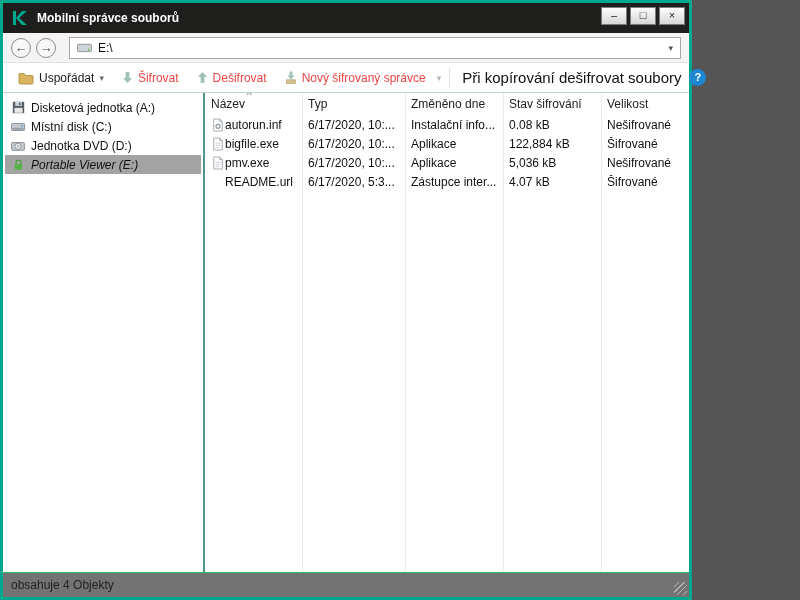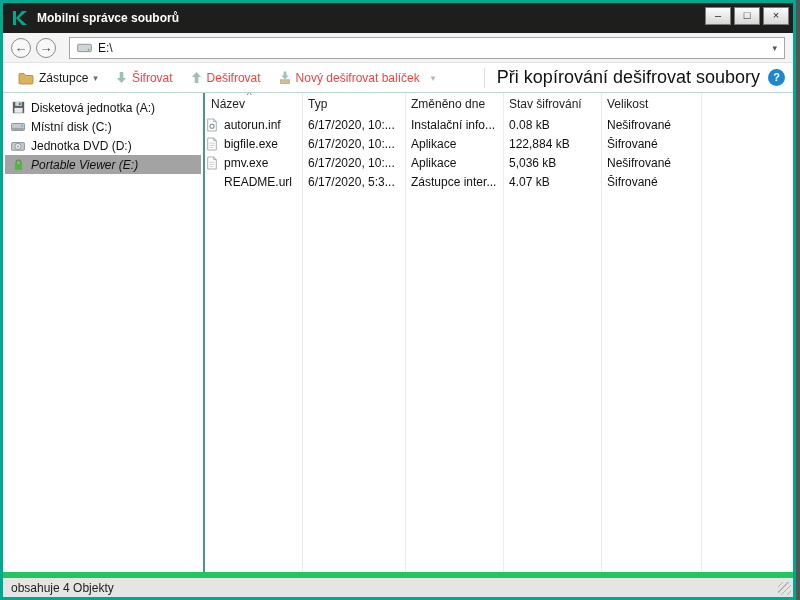--- a/index.html
+++ b/index.html
@@ -1,18 +1,18 @@
 <!DOCTYPE html>
 <html><head>
 <meta charset="utf-8">
 <style>
   * { box-sizing: border-box; }
   body { margin:0; font-family:"Liberation Sans", sans-serif; background:#555; }
   .window {
-    width:796px; height:600px; border:3px solid #00a88e; background:#fff;
+    width:692px; height:600px; border:3px solid #00a88e; background:#fff;
     display:flex; flex-direction:column; position:relative;
   }
   
   .titlebar { flex:0 0 30px; background:#1e1e1c; display:flex; align-items:center; padding:0 4px 0 8px; }
   .logo { width:18px; height:18px; margin-right:8px; flex:0 0 auto; }
   .title { color:#fff; font-size:12px; font-weight:bold; flex:1; white-space:nowrap; }
   .win-buttons { display:flex; gap:3px; align-self:flex-start; padding-top:4px; }
   .win-btn {
     width:26px; height:18px; background:linear-gradient(#fcfcfc,#d7d7d7);
     border:1px solid #7b7b7b; font-size:11px; line-height:15px; text-align:center; color:#222;
@@ -25,41 +25,41 @@
   .addr-caret { margin-left:auto; color:#555; font-size:9px; }
   
   .toolbar { flex:0 0 30px; background:#fff; display:flex; align-items:center; padding:0 8px; gap:4px; font-size:12px; border-bottom:1px solid #bcd6cf; }
   .tb-item { display:flex; align-items:center; gap:5px; padding:0 7px; height:24px; white-space:nowrap; }
   .tb-item .lbl { color:#1a1a1a; }
   .tb-item.disabled .lbl { color:#ef4444; }
   .tb-caret { font-size:9px; color:#6a6a6a; }
   .tb-caret.dim { color:#b5b5b5; }
   .tb-sep { width:1px; height:20px; background:#e0e0e0; margin:0 4px; }
   .tb-right { margin-left:auto; display:flex; align-items:center; gap:8px; }
-  .copy-note { font-size:18px; color:#111; white-space:nowrap; }
+  .copy-note { font-size:15px; color:#111; white-space:nowrap; }
   .help-btn { width:17px; height:17px; border-radius:50%; background:#1e87d4; color:#fff; font-weight:bold; font-size:11px; line-height:17px; text-align:center; }
   
   .content { flex:1; display:flex; min-height:0; }
   .sidebar { flex:0 0 200px; padding-top:5px; overflow:hidden; }
   .side-item { height:19px; display:flex; align-items:center; gap:6px; padding:0 4px 0 6px; font-size:12px; color:#111; margin:0 2px; white-space:nowrap;text-align:center; }
   .side-item.selected { background:#a3a3a3;font-style:italic; }
   .side-item .ic { flex:0 0 14px; display:flex; justify-content:center; }
   .pane-sep { flex:0 0 2px; background:#4f9488; }
   .filelist { flex:1; position:relative; overflow:hidden; }
   .col-line { position:absolute; top:0; bottom:0; width:1px; background:#ececec; }
   .lrow { display:grid; grid-template-columns:97px 103px 98px 98px 100px 1fr; align-items:center; position:relative; }
   .lheader { height:22px; font-size:12px; color:#222; }
   .lheader .hcell { padding-left:6px; position:relative; height:100%; display:flex; align-items:center; }
   .sort-caret { position:absolute; top:-3px; left:42px; font-size:10px; color:#666; }
   .frow { height:19px; font-size:12px; color:#111; }
   .cell { padding-left:6px; white-space:nowrap; overflow:hidden; }
-  .name-cell { display:flex; align-items:center; gap:5px; }
+  .name-cell { display:flex; align-items:center; padding-left:6px; }
   .name-cell .ic { flex:0 0 14px; display:flex; justify-content:center; }
   
-  .statusbar { flex:0 0 25px; background:#e5e5e5; border-top:6px solid #22c55e; display:flex; align-items:center; padding:0 8px; font-size:12px; color:#222; position:relative; }
+  .statusbar { flex:0 0 25px; background:#737373; border-top:1px solid #22c55e; display:flex; align-items:center; padding:0 8px; font-size:12px; color:#222; position:relative; }
   .grip { position:absolute; right:2px; bottom:2px; width:13px; height:13px;
     background:repeating-linear-gradient(135deg, transparent 0 3px, #b3b3b3 3px 4px); }
 </style>
 </head>
 <body>
 
 <div class="window">
 
   <div class="titlebar">
     <span class="logo">
@@ -91,21 +91,21 @@
     </div>
   </div>
 
   <div class="toolbar">
     <div class="tb-item">
       <span style="display:flex;">
         <svg viewBox="0 0 16 14" width="16" height="14">
           <path d="M1 3.5 a1 1 0 0 1 1-1 h4 l2 2 h6 a1 1 0 0 1 1 1 v6.5 a1 1 0 0 1 -1 1 h-12 a1 1 0 0 1 -1 -1 z" fill="#d9b45e" stroke="#a8853c" stroke-width="0.8"></path>
         </svg>
       </span>
-      <span class="lbl">Zástupce</span>
+      <span class="lbl">Uspořádat</span>
       <span class="tb-caret">▾</span>
     </div>
 
     <div class="tb-item disabled">
       <span style="display:flex;">
         <svg viewBox="0 0 12 14" width="11" height="13">
           <path d="M6 13 L1 7.5 H4 V1 H8 V7.5 H11 Z" fill="#9dc1b4"></path>
         </svg>
       </span>
       <span class="lbl">Šifrovat</span>
@@ -120,21 +120,21 @@
       <span class="lbl">Dešifrovat</span>
     </div>
 
     <div class="tb-item disabled">
       <span style="display:flex;">
         <svg viewBox="0 0 13 14" width="12" height="13">
           <path d="M6.5 9 L2.5 4.8 H5 V0.5 H8 V4.8 H10.5 Z" fill="#9dc1b4"></path>
           <rect x="1.5" y="9.5" width="10" height="4" fill="#d4c08e" stroke="#b3a070" stroke-width="0.7"></rect>
         </svg>
       </span>
-      <span class="lbl">Nový dešifrovat balíček</span>
+      <span class="lbl">Nový šifrovaný správce</span>
     </div>
     <span class="tb-caret dim">▾</span>
 
     <div class="tb-right">
       <div class="tb-sep"></div>
       <span class="copy-note">Při kopírování dešifrovat soubory</span>
       <span class="help-btn">?</span>
     </div>
   </div>
 

